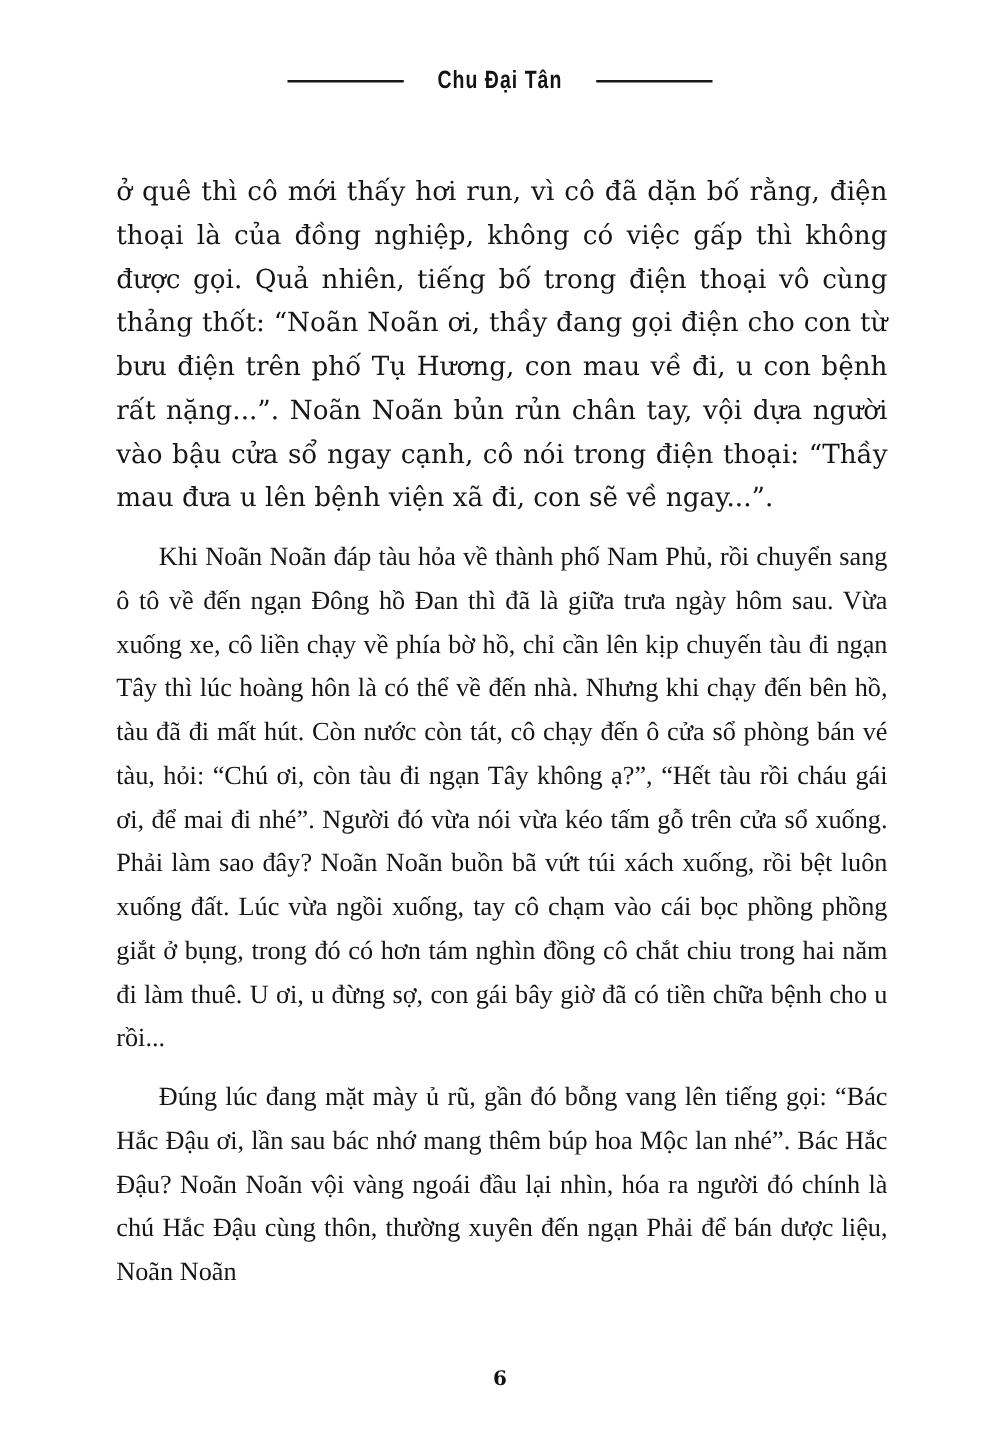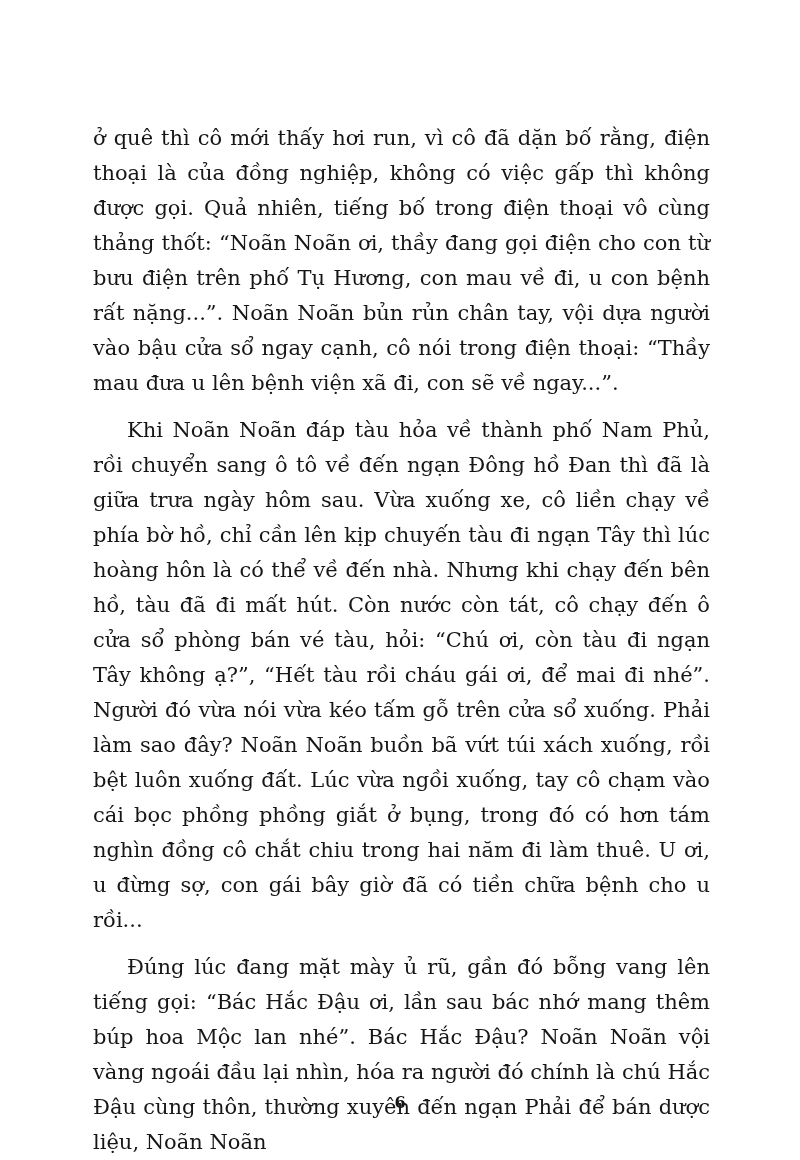--- a/index.html
+++ b/index.html
@@ -38,55 +38,61 @@
     font-size: 19px;
     letter-spacing: 1px;
     transform: scale(0.82, 1.05);
     color: #131313;
     white-space: nowrap;
   }
   
   .body-text {
     position: absolute;
     left: 93px;
-    top: 121px;
+    top: 136px;
     width: 617px;
     font-family: "DejaVu Serif", "Liberation Serif", serif;
     font-size: 21px;
     line-height: 35px;
     text-align: justify;
     color: #161616;
   }
   .body-text p {
     margin: 0;
   }
   .body-text p + p {
     margin-top: 12px;
   }
   .body-text p.indented {
     text-indent: 34px;
+    font-family: Liberation Serif, serif;
   }
   
   .folio {
     position: absolute;
     bottom: 48px;
     left: 0;
     width: 100%;
     text-align: center;
     font-family: "DejaVu Serif", "Liberation Serif", serif;
     font-weight: 700;
     font-size: 16px;
     color: #131313;
   }
 </style>
 </head>
 <body>
 
 <div class="page">
 
+  <div class="running-head">
+    <span class="head-rule"></span>
+    <span class="head-title">Chu Đại Tân</span>
+    <span class="head-rule"></span>
+  </div>
 
   <div class="body-text">
     <p>ở quê thì cô mới thấy hơi run, vì cô đã dặn bố rằng, điện thoại là của đồng nghiệp, không có việc gấp thì không được gọi. Quả nhiên, tiếng bố trong điện thoại vô cùng thảng thốt: “Noãn Noãn ơi, thầy đang gọi điện cho con từ bưu điện trên phố Tụ Hương, con mau về đi, u con bệnh rất nặng...”. Noãn Noãn bủn rủn chân tay, vội dựa người vào bậu cửa sổ ngay cạnh, cô nói trong điện thoại: “Thầy mau đưa u lên bệnh viện xã đi, con sẽ về ngay...”.</p>
     <p class="indented">Khi Noãn Noãn đáp tàu hỏa về thành phố Nam Phủ, rồi chuyển sang ô tô về đến ngạn Đông hồ Đan thì đã là giữa trưa ngày hôm sau. Vừa xuống xe, cô liền chạy về phía bờ hồ, chỉ cần lên kịp chuyến tàu đi ngạn Tây thì lúc hoàng hôn là có thể về đến nhà. Nhưng khi chạy đến bên hồ, tàu đã đi mất hút. Còn nước còn tát, cô chạy đến ô cửa sổ phòng bán vé tàu, hỏi: “Chú ơi, còn tàu đi ngạn Tây không ạ?”, “Hết tàu rồi cháu gái ơi, để mai đi nhé”. Người đó vừa nói vừa kéo tấm gỗ trên cửa sổ xuống. Phải làm sao đây? Noãn Noãn buồn bã vứt túi xách xuống, rồi bệt luôn xuống đất. Lúc vừa ngồi xuống, tay cô chạm vào cái bọc phồng phồng giắt ở bụng, trong đó có hơn tám nghìn đồng cô chắt chiu trong hai năm đi làm thuê. U ơi, u đừng sợ, con gái bây giờ đã có tiền chữa bệnh cho u rồi...</p>
     <p class="indented">Đúng lúc đang mặt mày ủ rũ, gần đó bỗng vang lên tiếng gọi: “Bác Hắc Đậu ơi, lần sau bác nhớ mang thêm búp hoa Mộc lan nhé”. Bác Hắc Đậu? Noãn Noãn vội vàng ngoái đầu lại nhìn, hóa ra người đó chính là chú Hắc Đậu cùng thôn, thường xuyên đến ngạn Phải để bán dược liệu, Noãn Noãn</p>
   </div>
 
   <div class="folio">6</div>
 
 </div>

